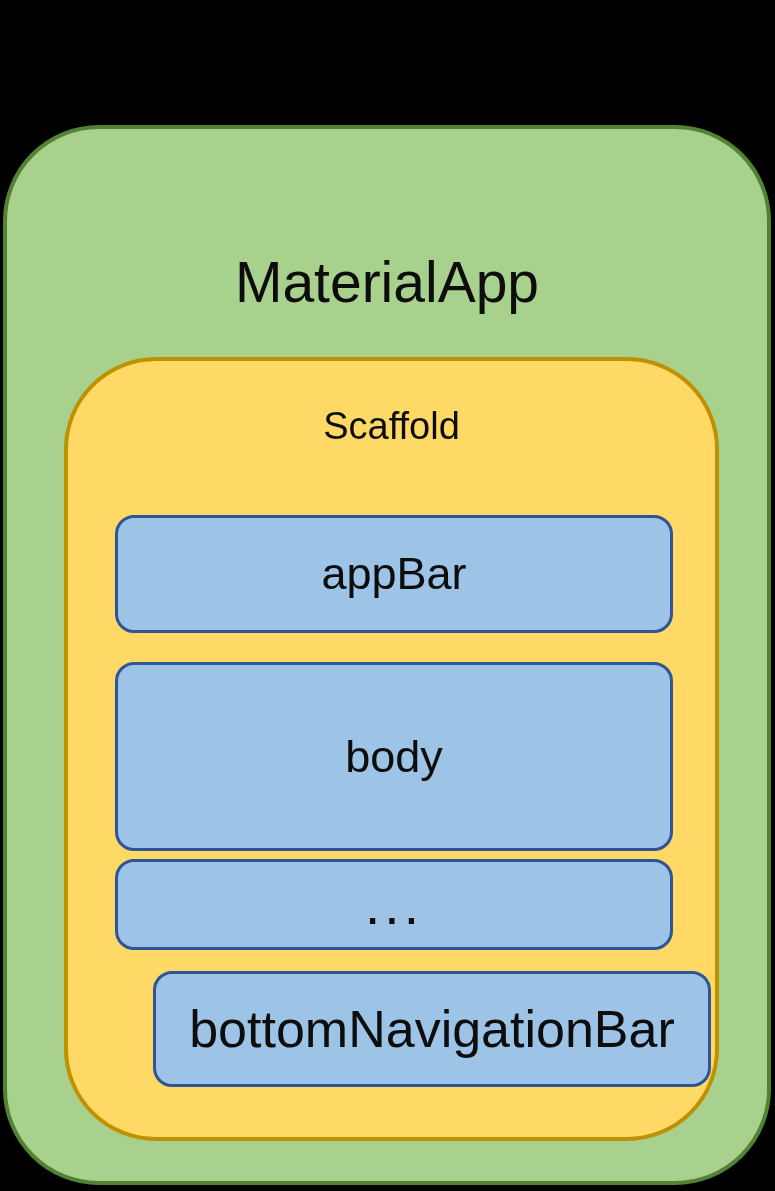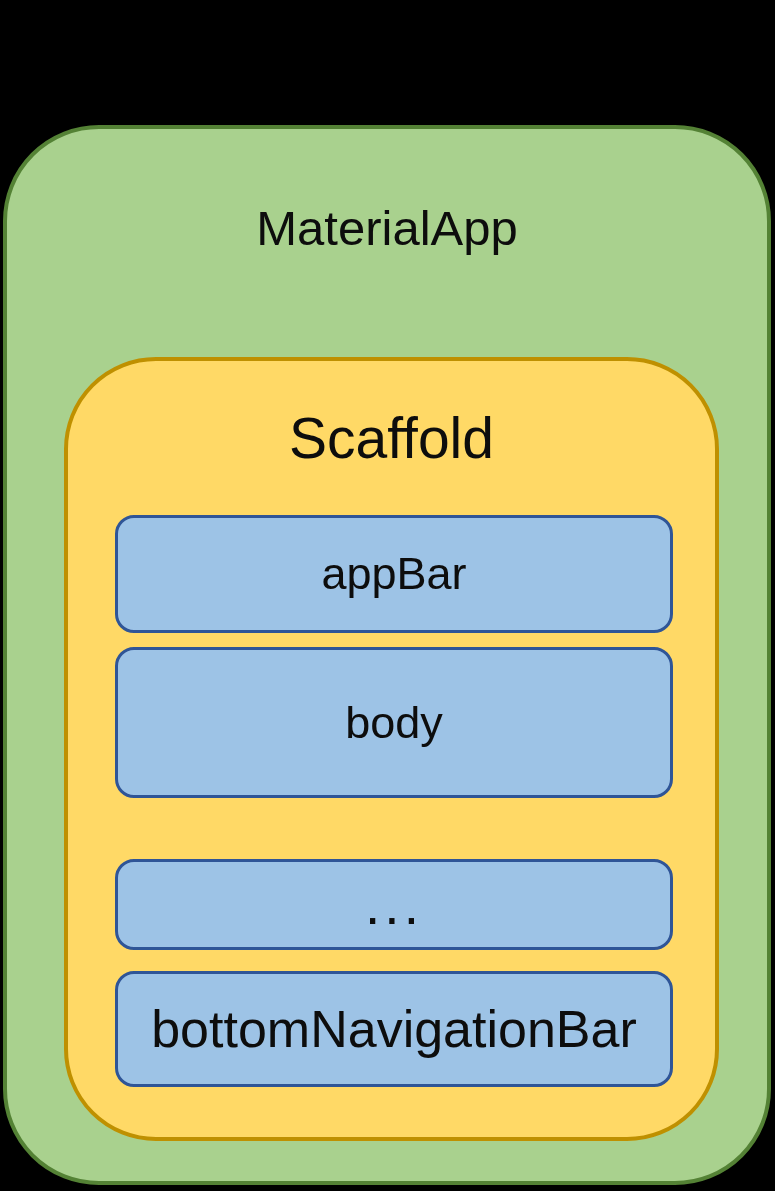--- a/index.html
+++ b/index.html
@@ -18,49 +18,49 @@
     white-space:nowrap;
   }
   
   #materialapp{
     left:3px;top:125px;width:768px;height:1060px;
     background:#A9D18E;
     border:4px solid #548235;
     border-radius:96px;
   }
   #materialapp > .label{
-    margin-top:71px;
-    font-size:49px;
+    margin-top:120px;
+    font-size:57px;
     text-align:center;
   }
   
   #scaffold{
     left:57px;top:228px;width:655px;height:784px;
     background:#FFD966;
     border:4px solid #BF9000;
     border-radius:92px;
   }
   #scaffold > .label{
     margin-top:44px;
-    font-size:57px;
+    font-size:38px;
   }
   
   .child{
     left:47px;width:558px;
     background:#9DC3E6;
     border:3px solid #2F5597;
     border-radius:19px;
     display:flex;align-items:center;justify-content:center;
   }
   .child .label{font-size:45px;}
   #appbar{top:154px;height:118px;}
-  #body-box{top:286px;height:151px;align-items:center;}
+  #body-box{top:301px;height:189px;align-items:center;}
   #dots-box{top:498px;height:91px;}
   #dots-box .label{font-size:55px;letter-spacing:4px;}
-  #bottomnav{top:610px;height:116px;}
+  #bottomnav{top:610px;height:116px;margin-left:38px;}
   #bottomnav .label{font-size:52px;}
 </style>
 </head>
 <body>
 
 <div class="box" id="materialapp">
   <span class="label">MaterialApp</span>
 
   <div class="box" id="scaffold">
     <span class="label">Scaffold</span>

